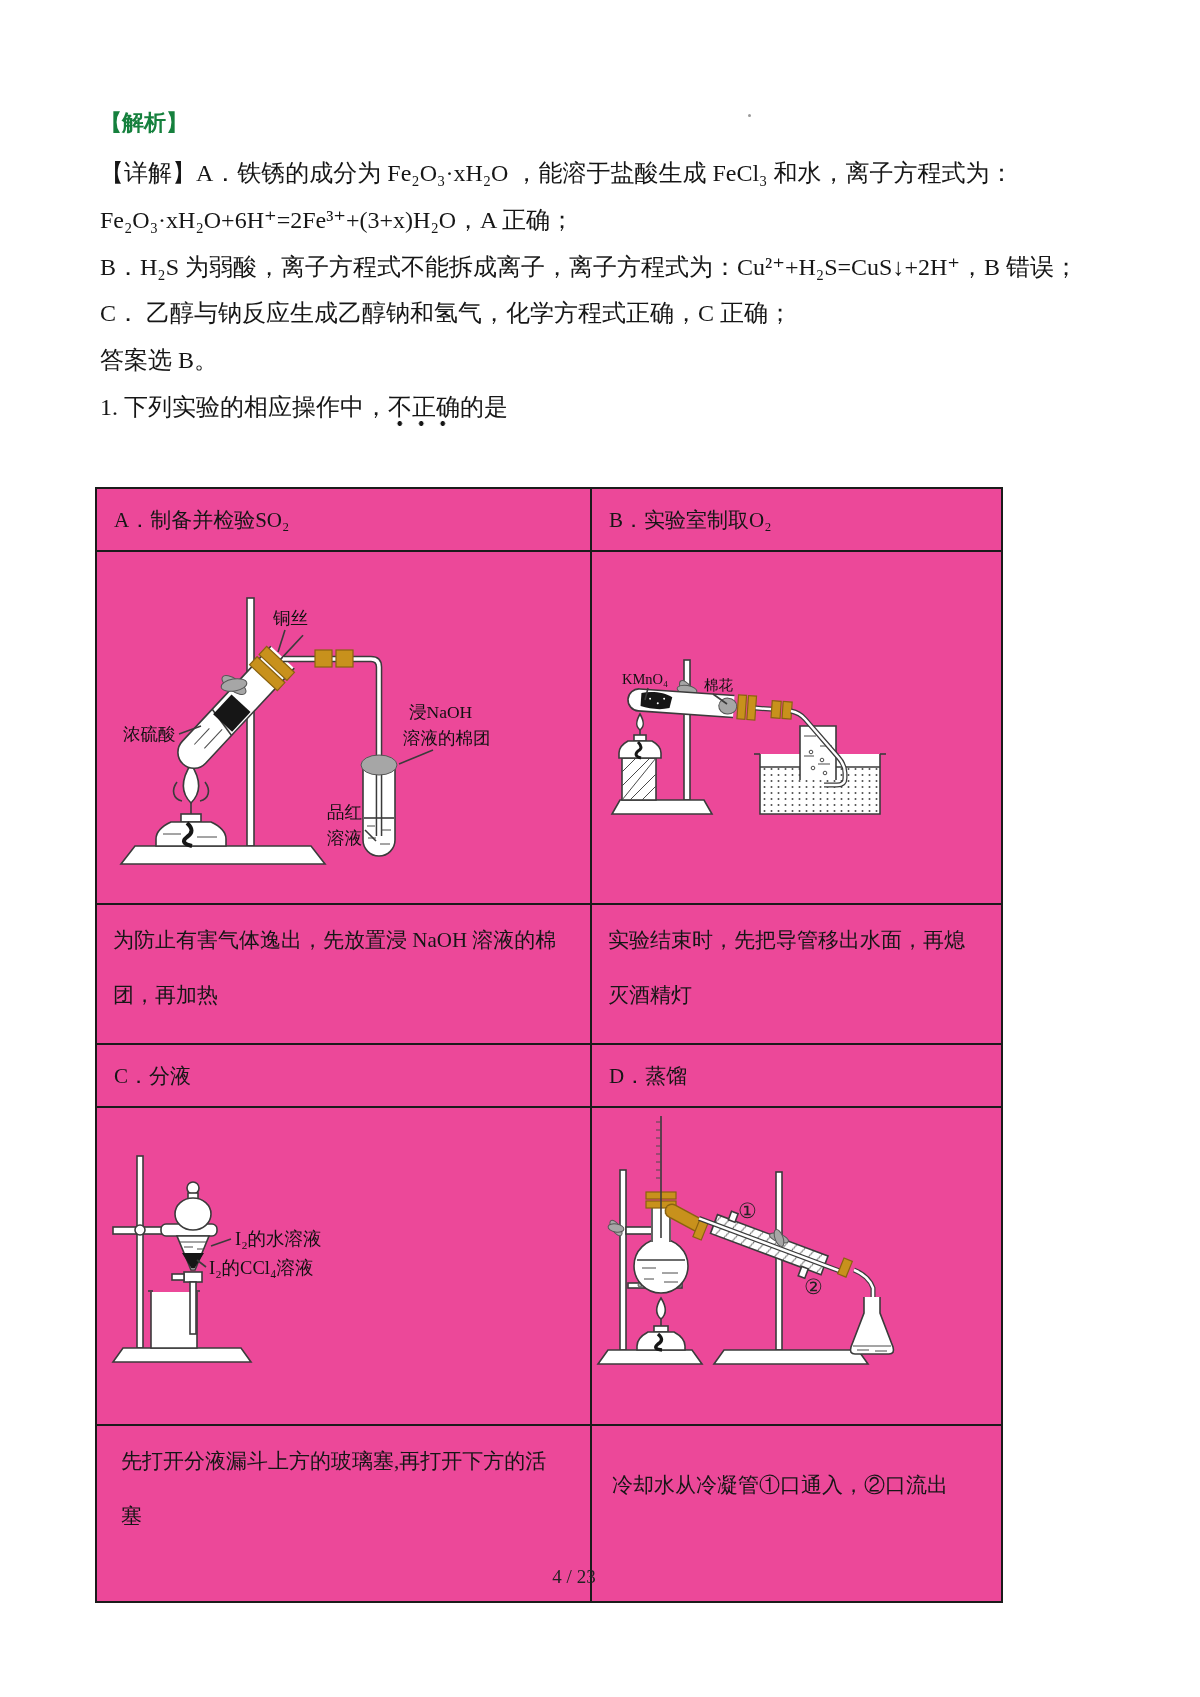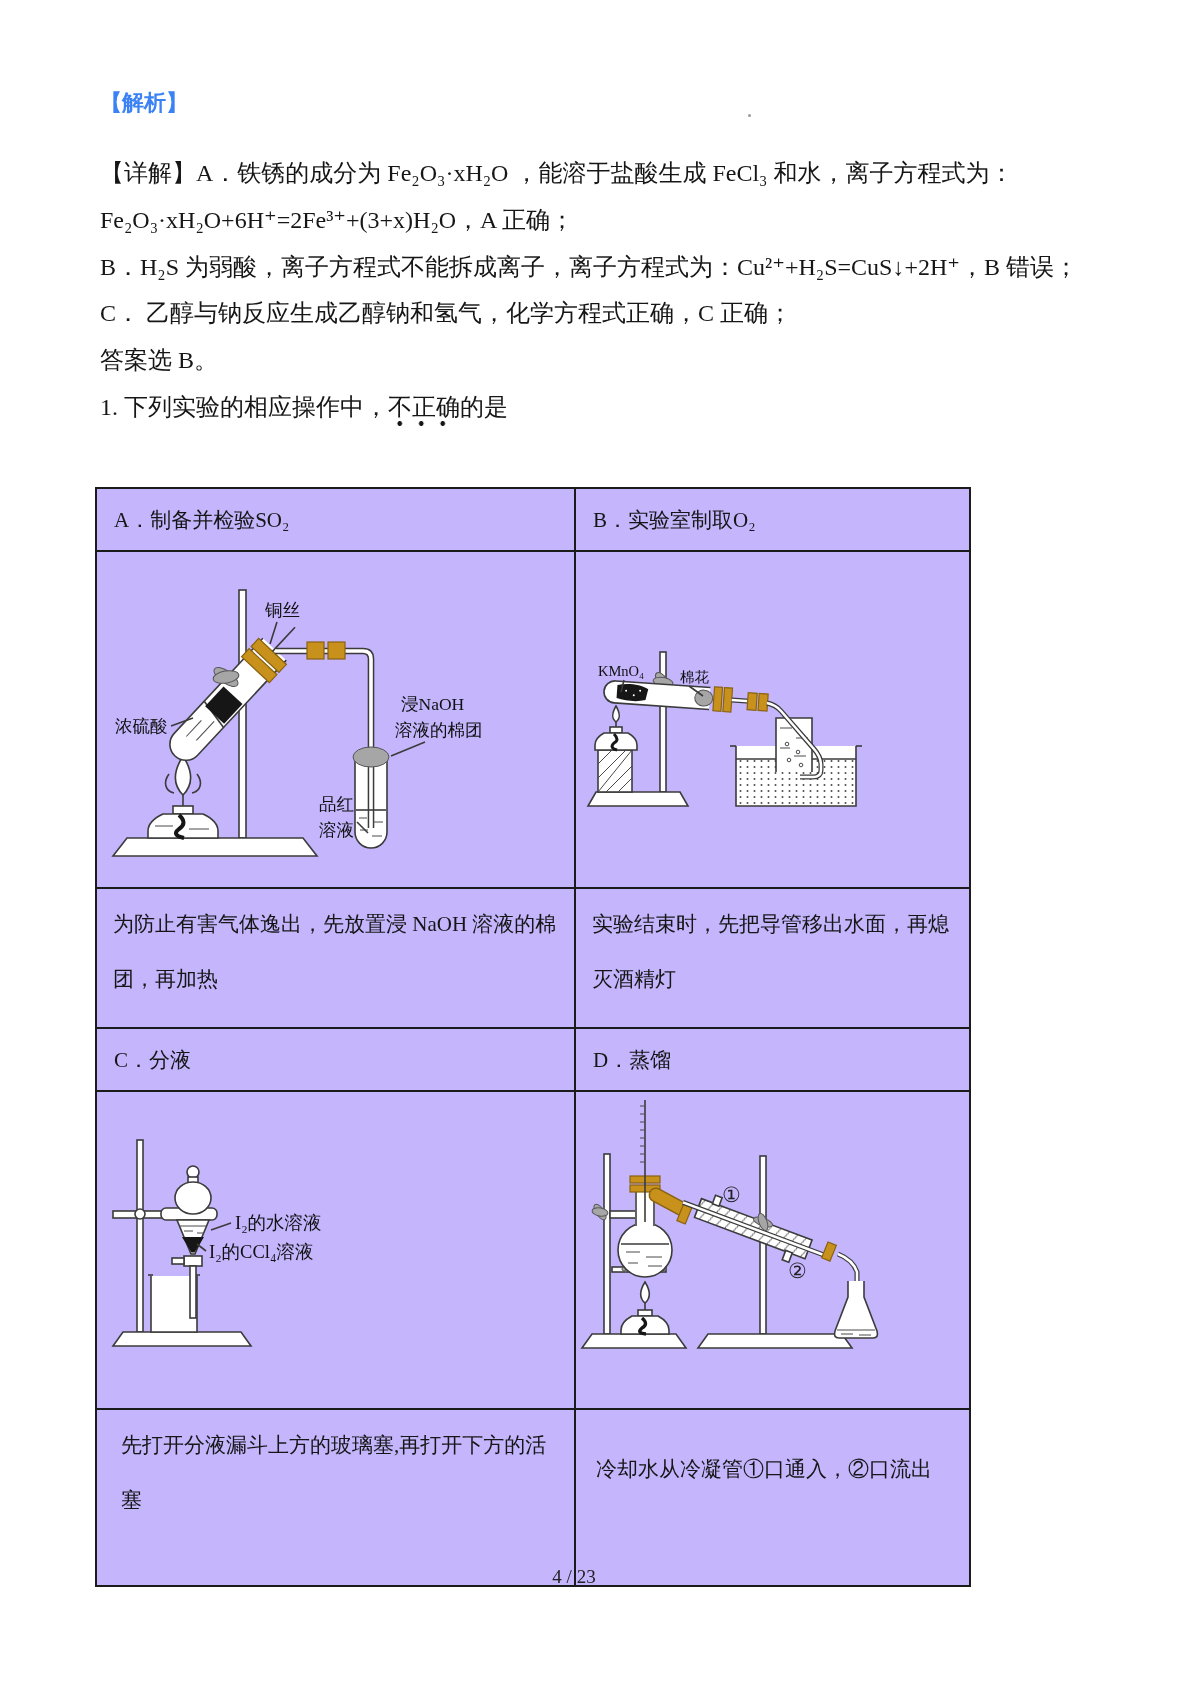--- a/index.html
+++ b/index.html
@@ -1,32 +1,32 @@
 <!DOCTYPE html>
 <html><head>
 <meta charset="utf-8">
 <style>
   html,body{margin:0;padding:0;}
   body{
     width:1200px;height:1697px;position:relative;background:#ffffff;
     font-family:"Liberation Serif","DejaVu Serif",serif;color:#161616;
     overflow:hidden;
   }
-  .analysis-header{position:absolute;left:100px;top:88px;font-size:22px;font-weight:600;color:#3b82f6;}
+  .analysis-header{position:absolute;left:100px;top:108px;font-size:22px;font-weight:600;color:#15803d;}
   .textblock{position:absolute;left:100px;top:150px;width:1010px;font-size:24px;line-height:46.8px;}
   .tline{white-space:nowrap;}
   .emph{
     background-image:radial-gradient(circle,#151515 2.1px,rgba(0,0,0,0) 2.7px);
     background-size:21.5px 7px;background-repeat:repeat-x;background-position:1px 100%;
     padding-bottom:7px;
   }
   .qtable{position:absolute;left:95px;top:487px;border-collapse:collapse;table-layout:fixed;font-size:21px;color:#161616;}
-  .qtable td{border:2px solid #1b1b1b;vertical-align:top;background:#c4b5fd;}
+  .qtable td{border:2px solid #1b1b1b;vertical-align:top;background:#ec4899;}
   td.opt{height:61px;vertical-align:middle;padding:0 17px;}
-  td.diag{height:319px;padding:8px;}
+  td.diag{height:319px;padding:16px;}
   td.diag2{height:316px;padding:0;}
   td.note{height:118px;padding:8px 16px 12px;line-height:55px;}
   td.noteMid{height:133px;padding:42px 20px 0;line-height:34px;}
   td.note2{height:133px;padding:8px 24px 0;line-height:55px;}
   .footer{position:absolute;top:1566px;left:0;width:1148px;text-align:center;font-size:19px;color:#222;}
   .stray{position:absolute;left:748px;top:114px;width:3px;height:3px;border-radius:50%;background:#9a9a9a;}
   svg{display:block;font-family:"Liberation Serif","DejaVu Serif",serif;}
   .ln{stroke:#3b3b3b;stroke-width:1.6;fill:none}
   .thin{stroke:#4a4a4a;stroke-width:1;fill:none}
   .fw{stroke:#3b3b3b;stroke-width:1.6;fill:#ffffff}

